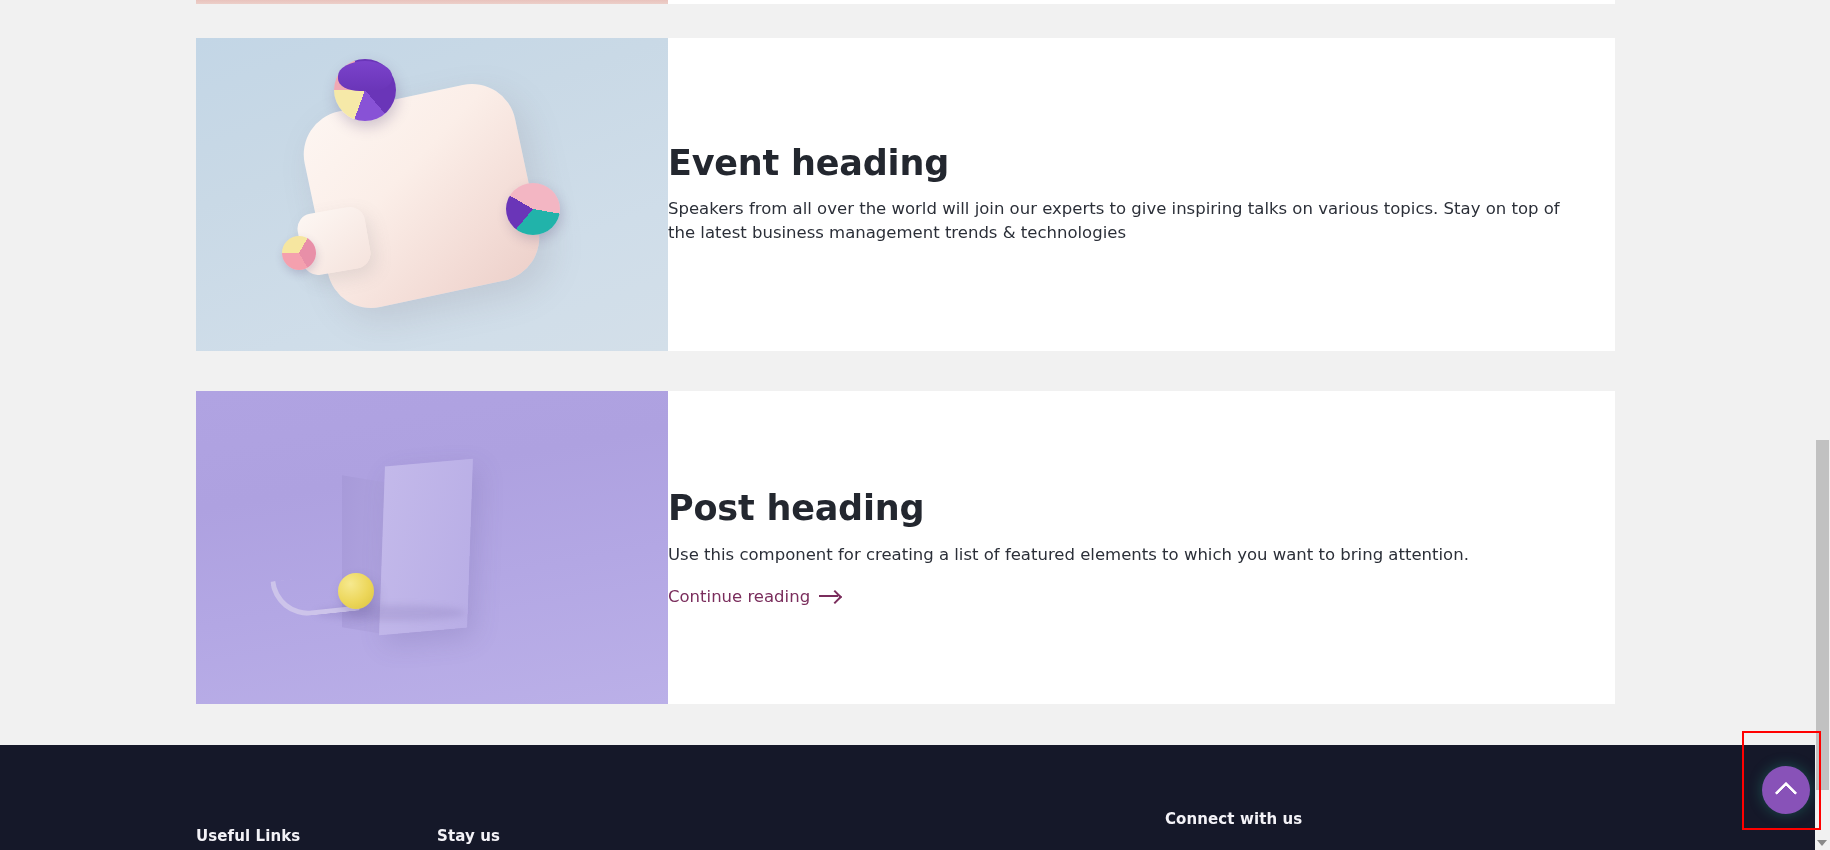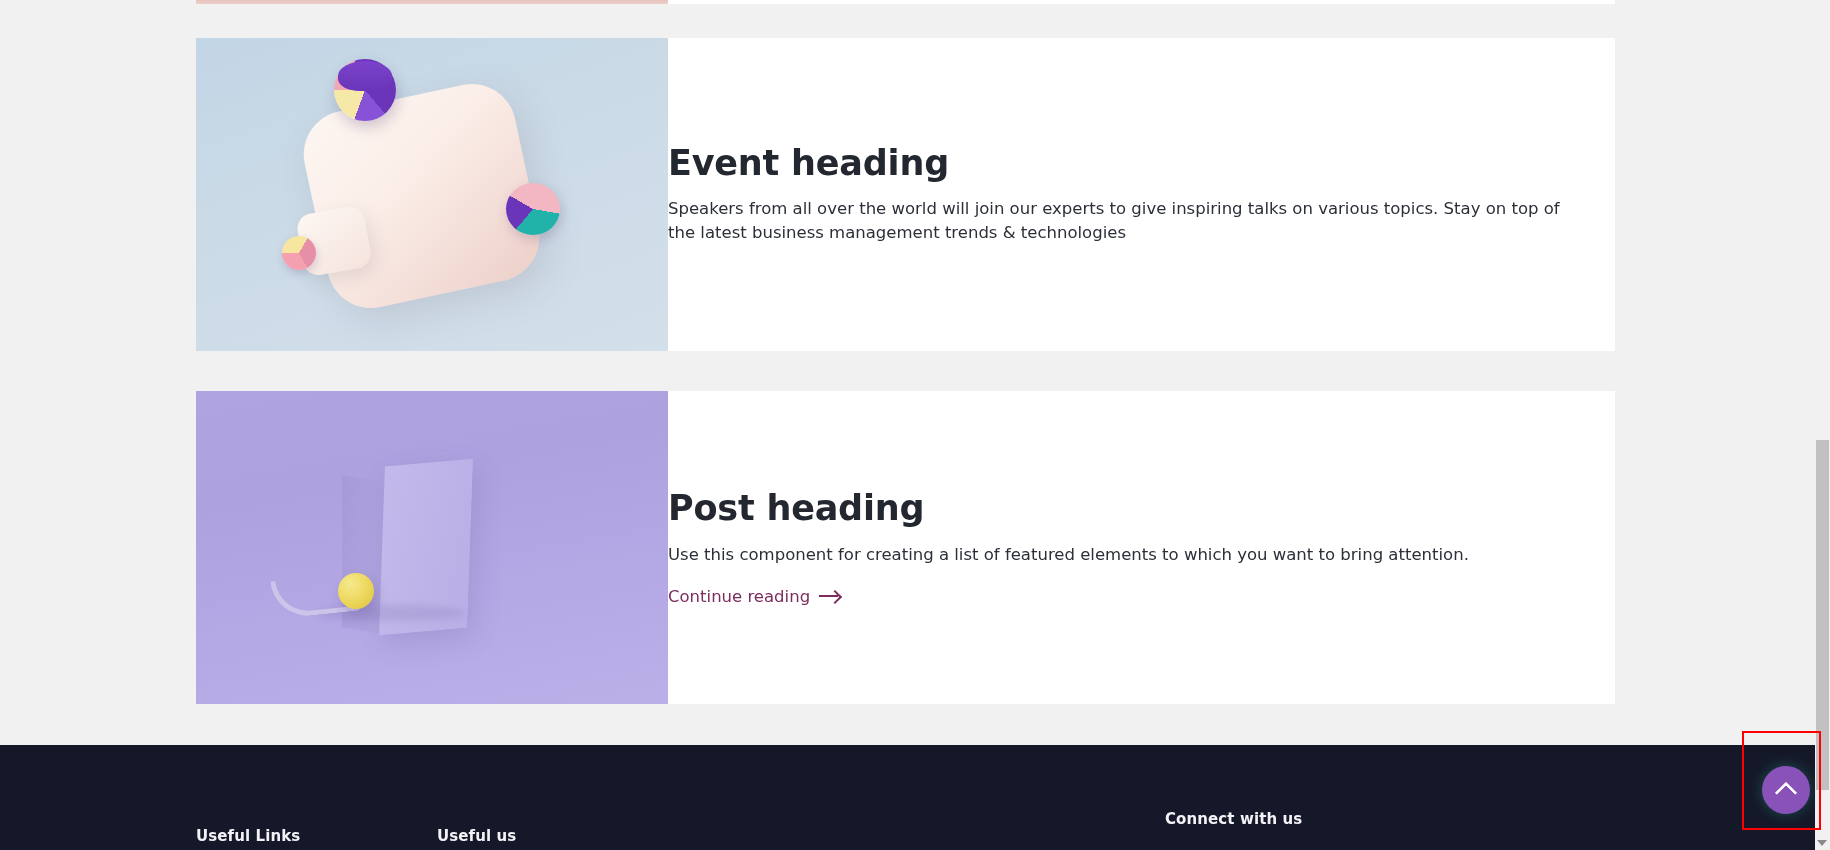--- a/index.html
+++ b/index.html
@@ -382,21 +382,21 @@
         <h2 class="card-title">Event heading</h2>
         <p class="card-text">Speakers from all over the world will join our experts to give inspiring talks on various topics. Stay on top of the latest business management trends &amp; technologies</p>
       </div>
     </div>
   </div>
 
   <div id="footer">
     <div class="footer-cols"></div>
   </div>
   <div class="footer-col-title" id="fcol-useful">Useful Links</div>
-  <div class="footer-col-title" id="fcol-about">Useful us</div>
+  <div class="footer-col-title" id="fcol-about">Stay us</div>
   <div class="footer-col-title" id="fcol-connect">Connect with us</div>
 
   <div id="scroll-top-button">
     <span class="chev-up"></span>
   </div>
   <div id="scroll-top-highlight"></div>
 
   <div id="scrollbar-track">
     <div id="scrollbar-arrow-down"></div>
   </div>

